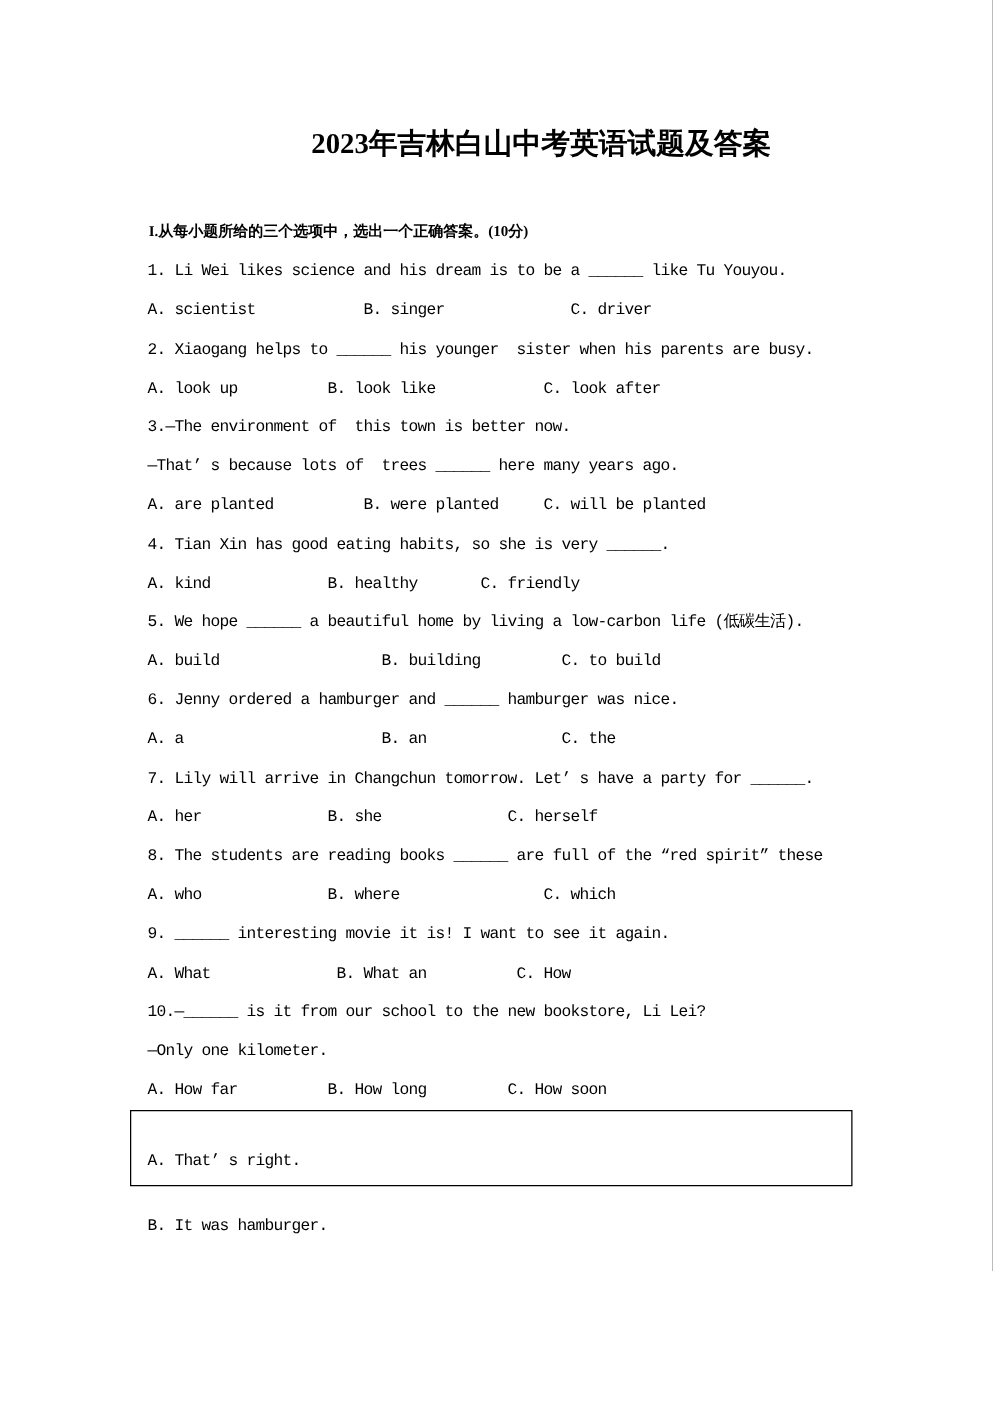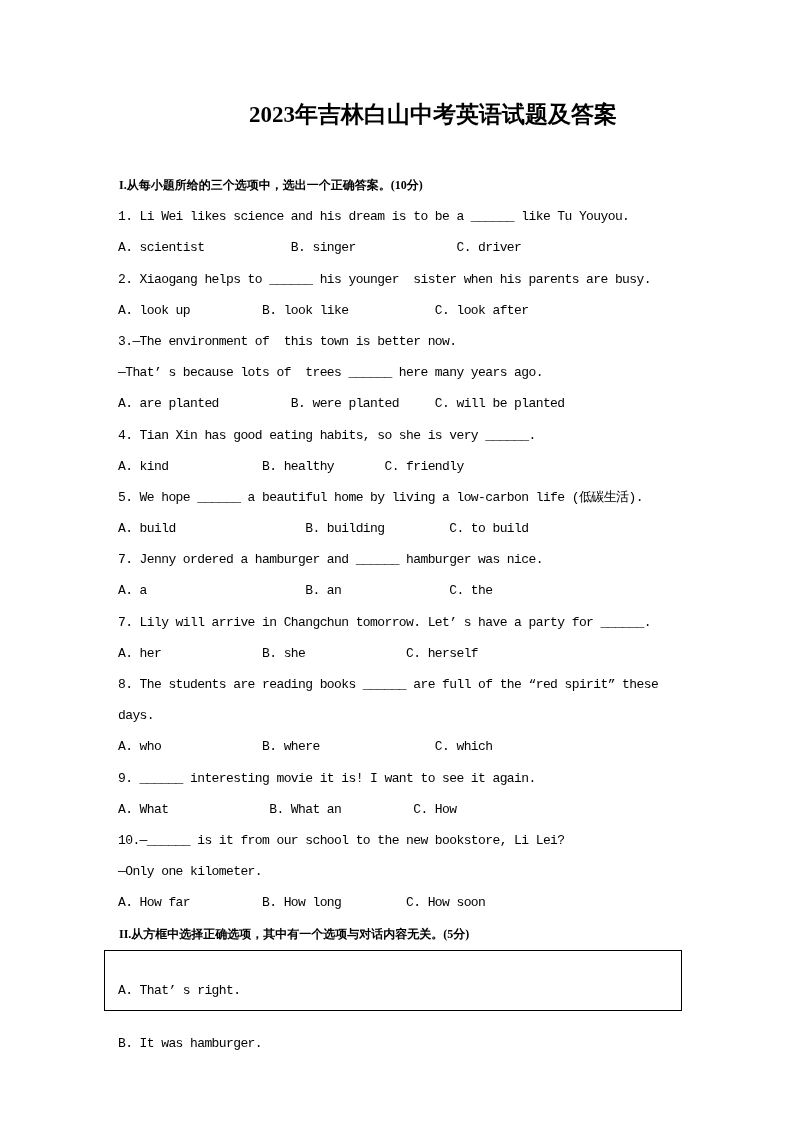--- a/index.html
+++ b/index.html
@@ -99,38 +99,36 @@
     <div class="line">3.—The environment of  this town is better now.</div>
     <div class="line">—That’ s because lots of  trees ______ here many years ago.</div>
     <div class="line">A. are planted          B. were planted     C. will be planted</div>
 
     <div class="line">4. Tian Xin has good eating habits, so she is very ______.</div>
     <div class="line">A. kind             B. healthy       C. friendly</div>
 
     <div class="line">5. We hope ______ a beautiful home by living a low-carbon life (低碳生活).</div>
     <div class="line">A. build                  B. building         C. to build</div>
 
-    <div class="line">7. Jenny ordered a hamburger and ______ hamburger was nice.</div>
+    <div class="line">6. Jenny ordered a hamburger and ______ hamburger was nice.</div>
     <div class="line">A. a                      B. an               C. the</div>
 
     <div class="line">7. Lily will arrive in Changchun tomorrow. Let’ s have a party for ______.</div>
     <div class="line">A. her              B. she              C. herself</div>
 
     <div class="line">8. The students are reading books ______ are full of the “red spirit” these</div>
-    <div class="line">days.</div>
     <div class="line">A. who              B. where                C. which</div>
 
     <div class="line">9. ______ interesting movie it is! I want to see it again.</div>
     <div class="line">A. What              B. What an          C. How</div>
 
     <div class="line">10.—______ is it from our school to the new bookstore, Li Lei?</div>
     <div class="line">—Only one kilometer.</div>
     <div class="line">A. How far          B. How long         C. How soon</div>
 
-    <div class="line heading">II.从方框中选择正确选项，其中有一个选项与对话内容无关。(5分)</div>
 
     <div class="answer-box">
       <div class="box-line">A. That’ s right.</div>
       <div class="box-line">B. It was hamburger.</div>
     </div>
 
   </div>
 
 </div>
 

